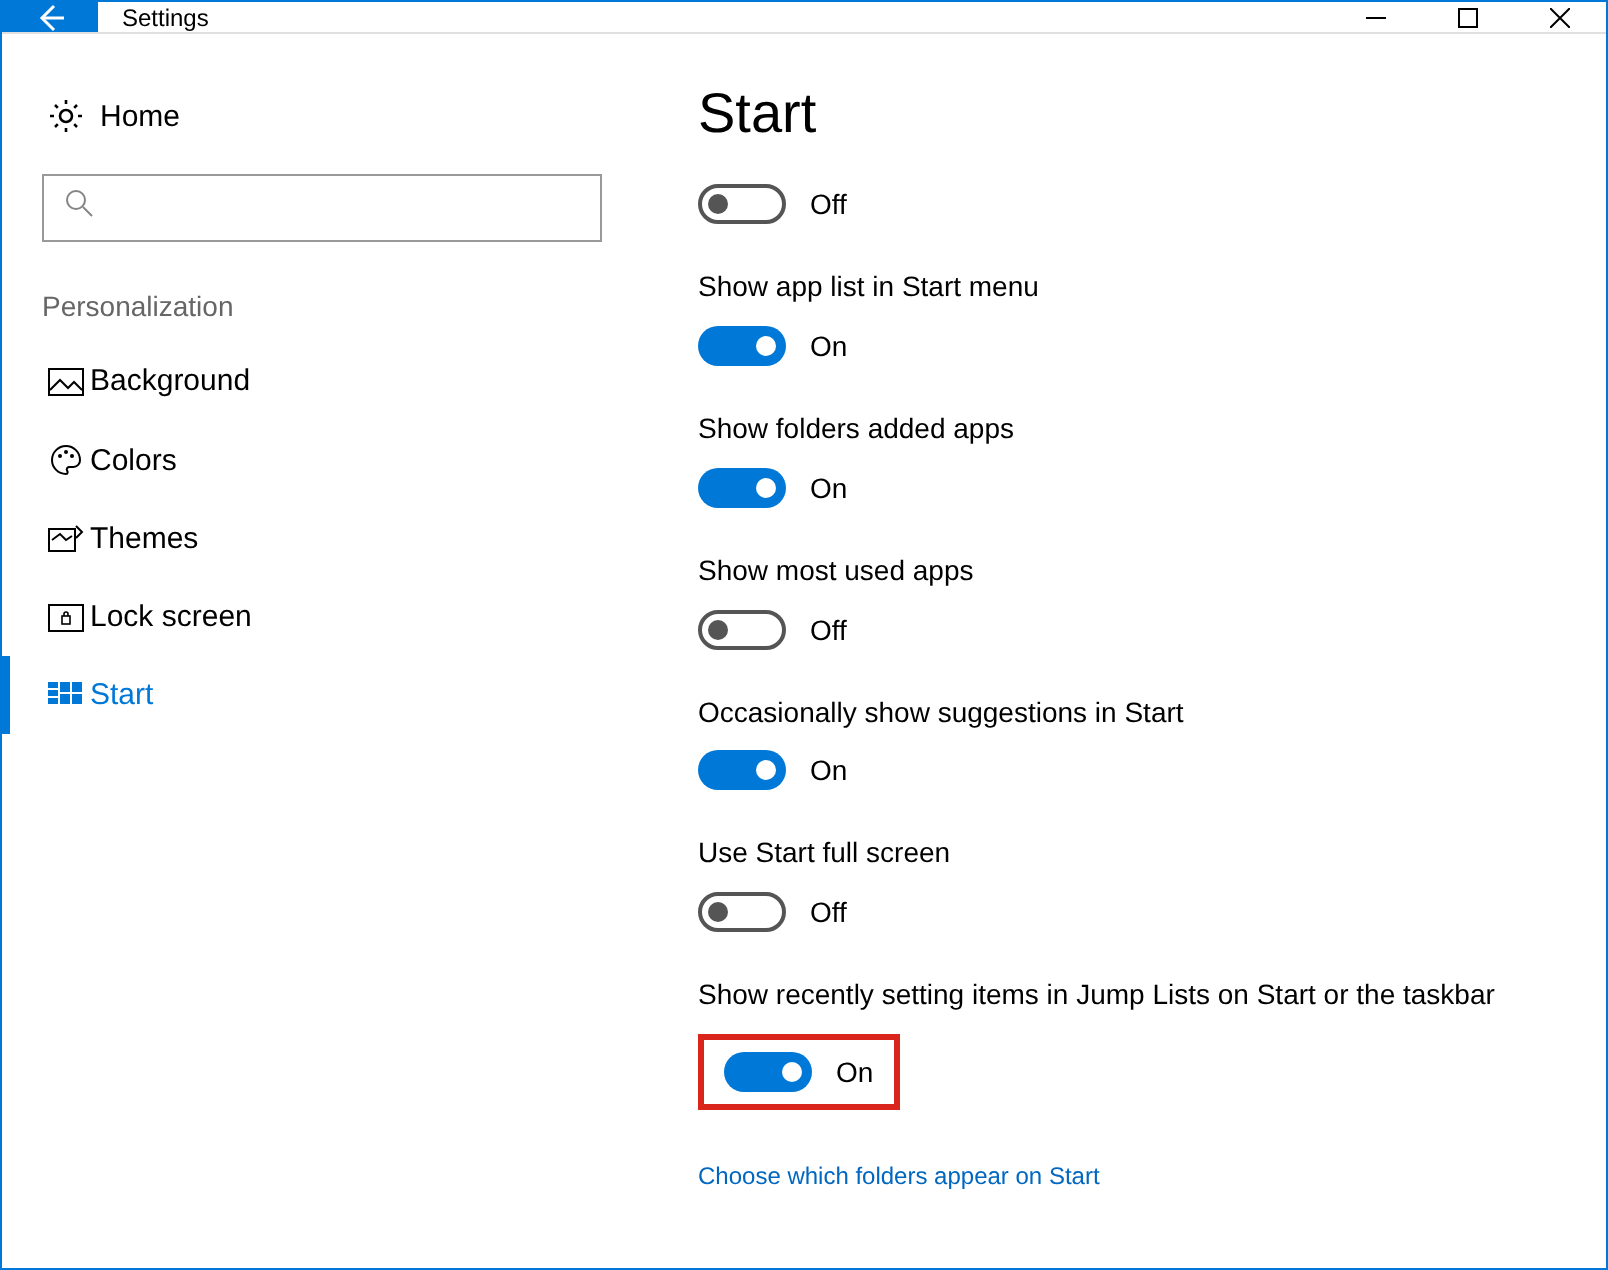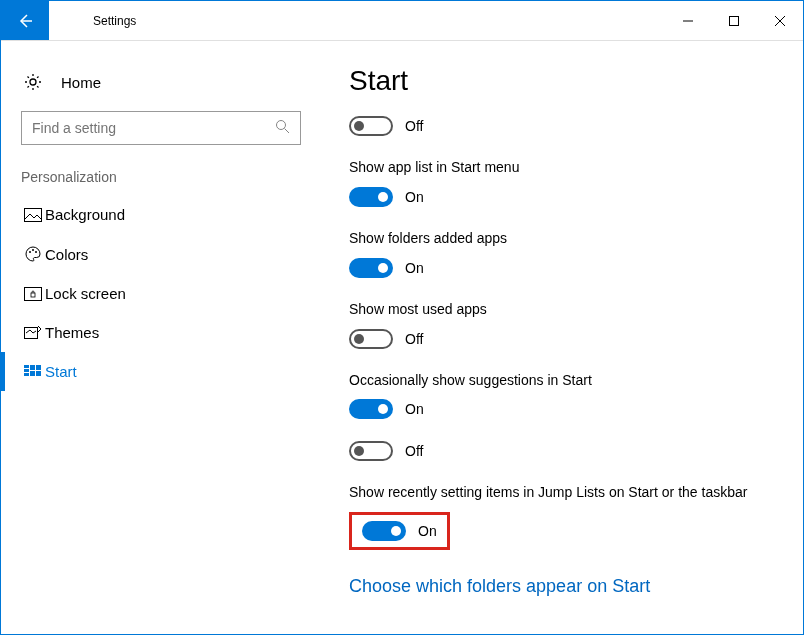--- a/index.html
+++ b/index.html
@@ -10,25 +10,24 @@
     }
     body {
       background: #fff;
       width: 804px;
       height: 635px;
       overflow: hidden;
       border: 1px solid #0078d7;
       position: relative;
     }
     .titlebar {
-      height: 40px;
+      height: 16px;
       display: flex;
       align-items: stretch;
       border-bottom: 1px solid #e0e0e0;
-      gap: 32px;
     }
     .back-btn {
       width: 48px;
       background: #0078d7;
       display: flex;
       align-items: center;
       justify-content: center;
       cursor: pointer;
     }
     .title-text {
@@ -65,21 +64,21 @@
       padding: 8px 20px;
       cursor: pointer;
       margin-bottom: 12px;
     }
     .home-row .icon-slot {
       width: 24px;
       display: flex;
       justify-content: center;
     }
     .home-row .label {
-      margin-left: 16px;
+      margin-left: 5px;
       font-size: 15px;
       color: #000;
     }
     .search-box {
       margin: 0 20px 24px 20px;
       border: 1px solid #999;
       height: 34px;
       display: flex;
       align-items: center;
       padding: 0 10px;
@@ -188,21 +187,21 @@
     .toggle.off .knob {
       background: #555;
       left: 3px;
     }
     .toggle-state {
       font-size: 14px;
       color: #000;
     }
     .link-text {
       color: #0067c0;
-      font-size: 18px;
+      font-size: 12px;
       cursor: pointer;
       margin-top: 4px;
       display: inline-block;
     }
     .highlight-box {
       border: 3px solid #d9251c;
       padding: 6px 10px;
       display: inline-flex;
       align-items: center;
       gap: 12px;
@@ -244,21 +243,20 @@
       <span class="icon-slot">
         <svg width="18" height="18" viewBox="0 0 18 18">
             <circle cx="9" cy="9" r="3" fill="none" stroke="#000" stroke-width="1.3"></circle>
             <path d="M9 1v2M9 15v2M1 9h2M15 9h2M3.5 3.5l1.4 1.4M13.1 13.1l1.4 1.4M3.5 14.5l1.4-1.4M13.1 4.9l1.4-1.4" stroke="#000" stroke-width="1.3"></path>
           </svg>
       </span>
       <span class="label">Home</span>
     </div>
 
     <div class="search-box">
-      <input type="text" placeholder="Find a setting" style="">
       <span class="search-icon">
         <svg width="15" height="15" viewBox="0 0 15 15">
             <circle cx="6" cy="6" r="4.5" fill="none" stroke="#333" stroke-width="1"></circle>
             <path d="M9.5 9.5 L14 14" stroke="#333" stroke-width="1"></path>
           </svg>
       </span>
     </div>
 
     <div class="category-label">Personalization</div>
 
@@ -279,38 +277,38 @@
             <circle cx="6" cy="7" r="1" fill="currentColor"></circle>
             <circle cx="9" cy="5" r="1" fill="currentColor"></circle>
             <circle cx="12" cy="7" r="1" fill="currentColor"></circle>
           </svg>
       </span>
       <span class="label">Colors</span>
     </div>
 
     <div class="nav-item">
       <span class="icon-slot">
+        <svg width="18" height="16" viewBox="0 0 18 16">
+            <rect x="0.5" y="2.5" width="13" height="11" fill="none" stroke="currentColor" stroke-width="1"></rect>
+            <path d="M2 8 L6 5 L9 8 L12 6" fill="none" stroke="currentColor" stroke-width="1"></path>
+            <path d="M14 1 L17 4 L14 7" fill="none" stroke="currentColor" stroke-width="1"></path>
+          </svg>
+      </span>
+      <span class="label">Themes</span>
+    </div>
+
+    <div class="nav-item">
+      <span class="icon-slot">
         <svg width="18" height="14" viewBox="0 0 18 14">
             <rect x="0.5" y="0.5" width="17" height="13" fill="none" stroke="currentColor" stroke-width="1"></rect>
             <rect x="7" y="6" width="4" height="4" fill="none" stroke="currentColor" stroke-width="0.8"></rect>
             <path d="M8 6v-1a1 1 0 0 1 2 0v1" fill="none" stroke="currentColor" stroke-width="0.8"></path>
           </svg>
       </span>
       <span class="label">Lock screen</span>
-    </div>
-
-    <div class="nav-item">
-      <span class="icon-slot">
-        <svg width="18" height="16" viewBox="0 0 18 16">
-            <rect x="0.5" y="2.5" width="13" height="11" fill="none" stroke="currentColor" stroke-width="1"></rect>
-            <path d="M2 8 L6 5 L9 8 L12 6" fill="none" stroke="currentColor" stroke-width="1"></path>
-            <path d="M14 1 L17 4 L14 7" fill="none" stroke="currentColor" stroke-width="1"></path>
-          </svg>
-      </span>
-      <span class="label">Themes</span>
     </div>
 
     <div class="nav-item active">
       <span class="icon-slot">
         <svg width="18" height="14" viewBox="0 0 18 14">
             <rect x="0" y="0" width="5" height="3" fill="currentColor"></rect>
             <rect x="0" y="4" width="5" height="3" fill="currentColor"></rect>
             <rect x="0" y="8" width="5" height="3" fill="currentColor"></rect>
             <rect x="6" y="0" width="5" height="5" fill="currentColor"></rect>
             <rect x="12" y="0" width="5" height="5" fill="currentColor"></rect>
@@ -373,20 +371,21 @@
           <div class="setting-label">Occasionally show suggestions in Start</div>
           <div class="toggle-row">
             <div class="toggle on">
                 <div class="knob"></div>
               </div>
             <span class="toggle-state">On</span>
           </div>
         </div>
 
         <div class="setting-block">
+          <div class="setting-label">Use Start full screen</div>
           <div class="toggle-row">
             <div class="toggle off">
                 <div class="knob"></div>
               </div>
             <span class="toggle-state">Off</span>
           </div>
         </div>
 
         <div class="setting-block">
           <div class="setting-label">Show recently setting items in Jump Lists on Start or the taskbar</div>

